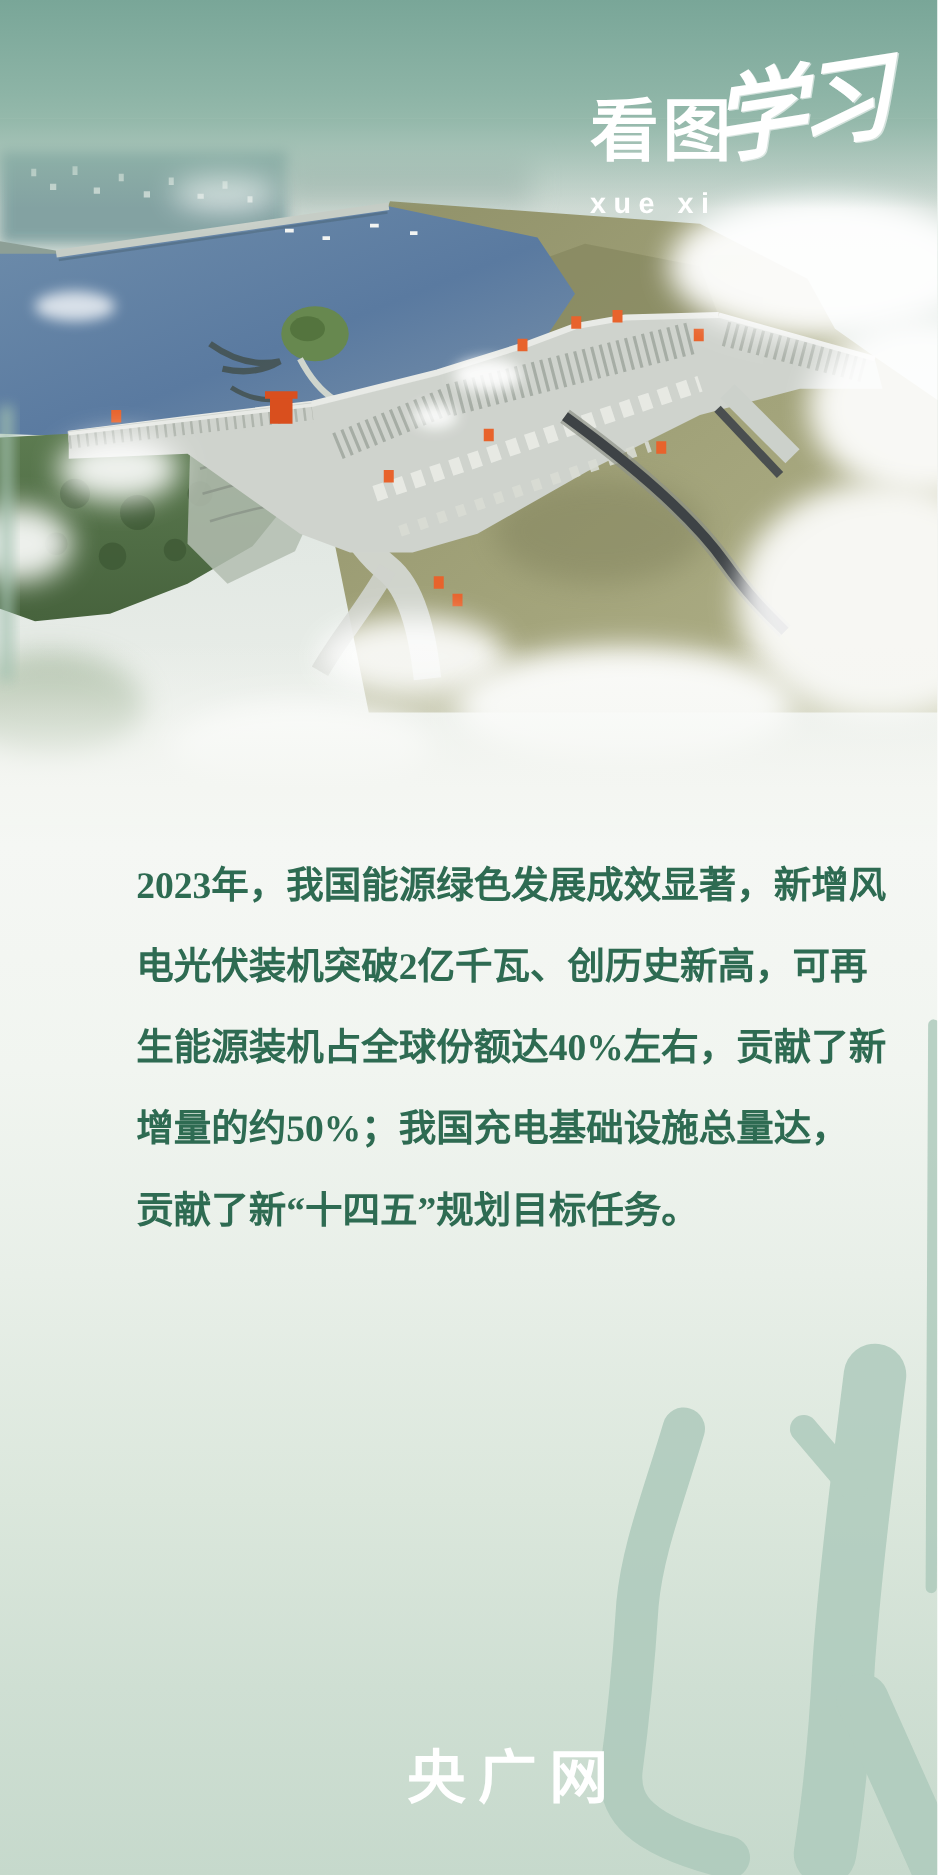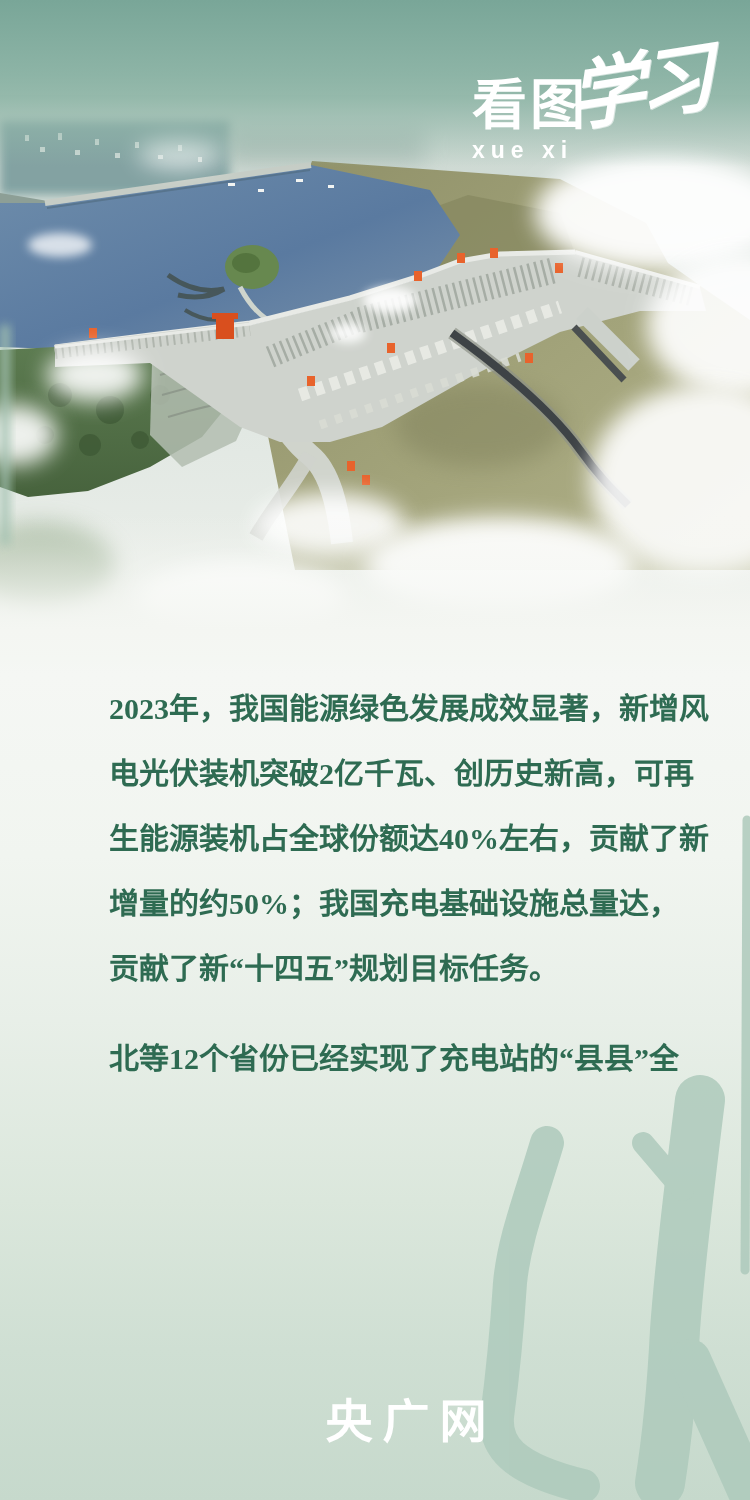--- a/index.html
+++ b/index.html
@@ -10,21 +10,21 @@
     background:linear-gradient(180deg,
       #79a698 0%, #8db4a6 5%, #a6c4b6 9.5%, #ccd8ce 20%,
       #eef2ec 38%, #f5f7f4 45%, #f1f5f0 57%, #e8efe8 68%,
       #dbe7dc 80%, #cfdfd3 90%, #c6d9cc 100%);
     font-family:"Liberation Serif","DejaVu Serif",serif;
   }
   .photo{position:absolute;top:95px;left:0;width:750px;height:565px;z-index:2;}
   .watermark{position:absolute;top:800px;left:330px;width:420px;height:700px;z-index:1;}
   .header-logo{position:absolute;top:38px;left:472px;width:260px;height:110px;color:#fff;z-index:4;}
   .hl-main{font-family:Liberation Mono, monospace;font-weight:800;font-size:55px;letter-spacing:3px;line-height:1;margin-top:44px;}
-  .hl-sub{font-family:"Liberation Sans","DejaVu Sans",sans-serif;font-weight:700;font-size:23px;letter-spacing:6px;margin-top:0;}
+  .hl-sub{font-family:"Liberation Sans","DejaVu Sans",sans-serif;font-weight:700;font-size:23px;letter-spacing:6px;margin-top:12px;}
   .hl-calli{
     position:absolute;top:-12px;left:96px;
     font-size:76px;font-style:italic;font-weight:700;letter-spacing:-6px;
     transform:rotate(-9deg) skewX(-4deg);
     text-shadow:1px 1px 0 rgba(255,255,255,.6);
     white-space:nowrap;
   }
   .article{position:absolute;left:85px;width:580px;z-index:5;color:#2e6b52;}
   .p1{top:676px;} .p2{top:1026px;}
   .article{position:absolute;}
@@ -231,18 +231,17 @@
 
   <div class="article p1">
     <div class="line">2023年，我国能源绿色发展成效显著，新增风</div>
     <div class="line">电光伏装机突破2亿千瓦、创历史新高，可再</div>
     <div class="line">生能源装机占全球份额达40%左右，贡献了新</div>
     <div class="line">增量的约50%；我国充电基础设施总量达，</div>
     <div class="line last">贡献了新“十四五”规划目标任务。</div>
   </div>
 
   <div class="article p2">
-    <div class="line">北等12个省份已经实现了充电站的“县县”全</div>
   </div>
 
   <div class="footer-logo">央广网</div>
 
 </div>
 
 </body></html>

